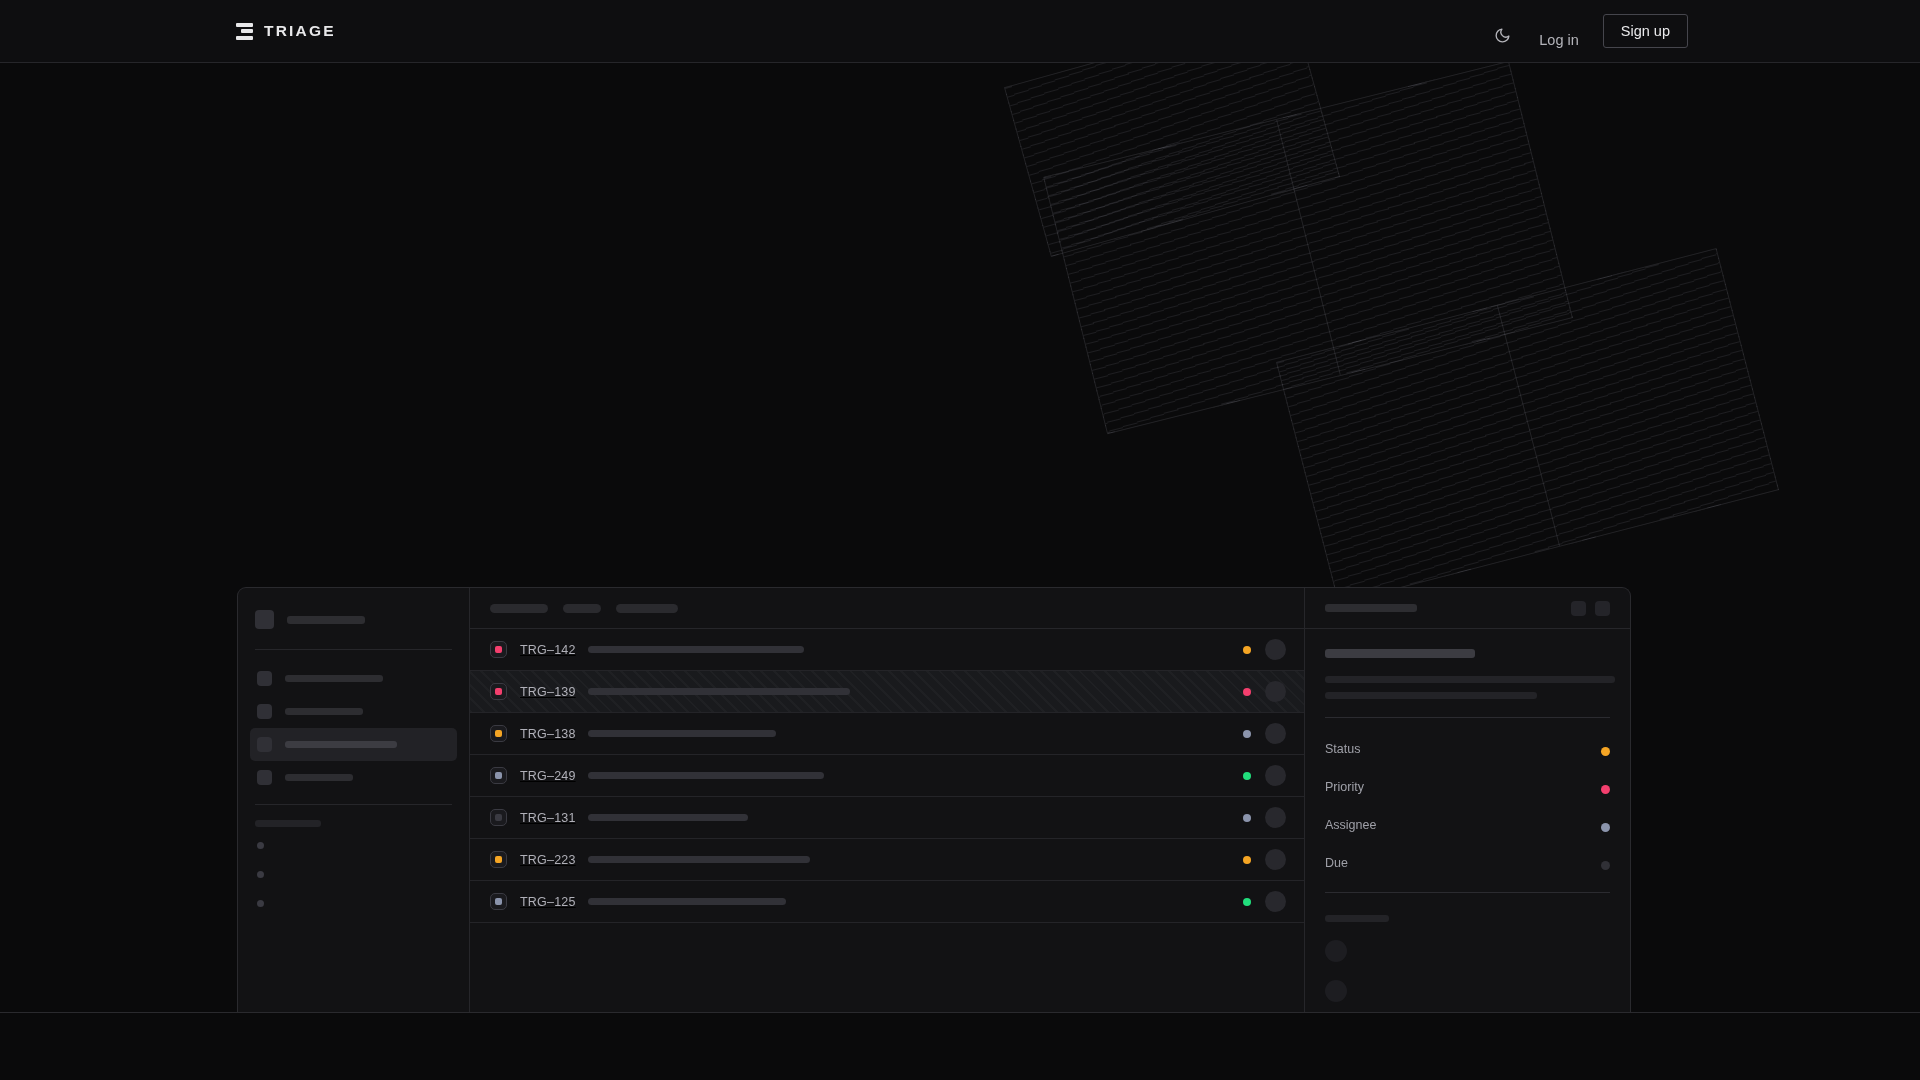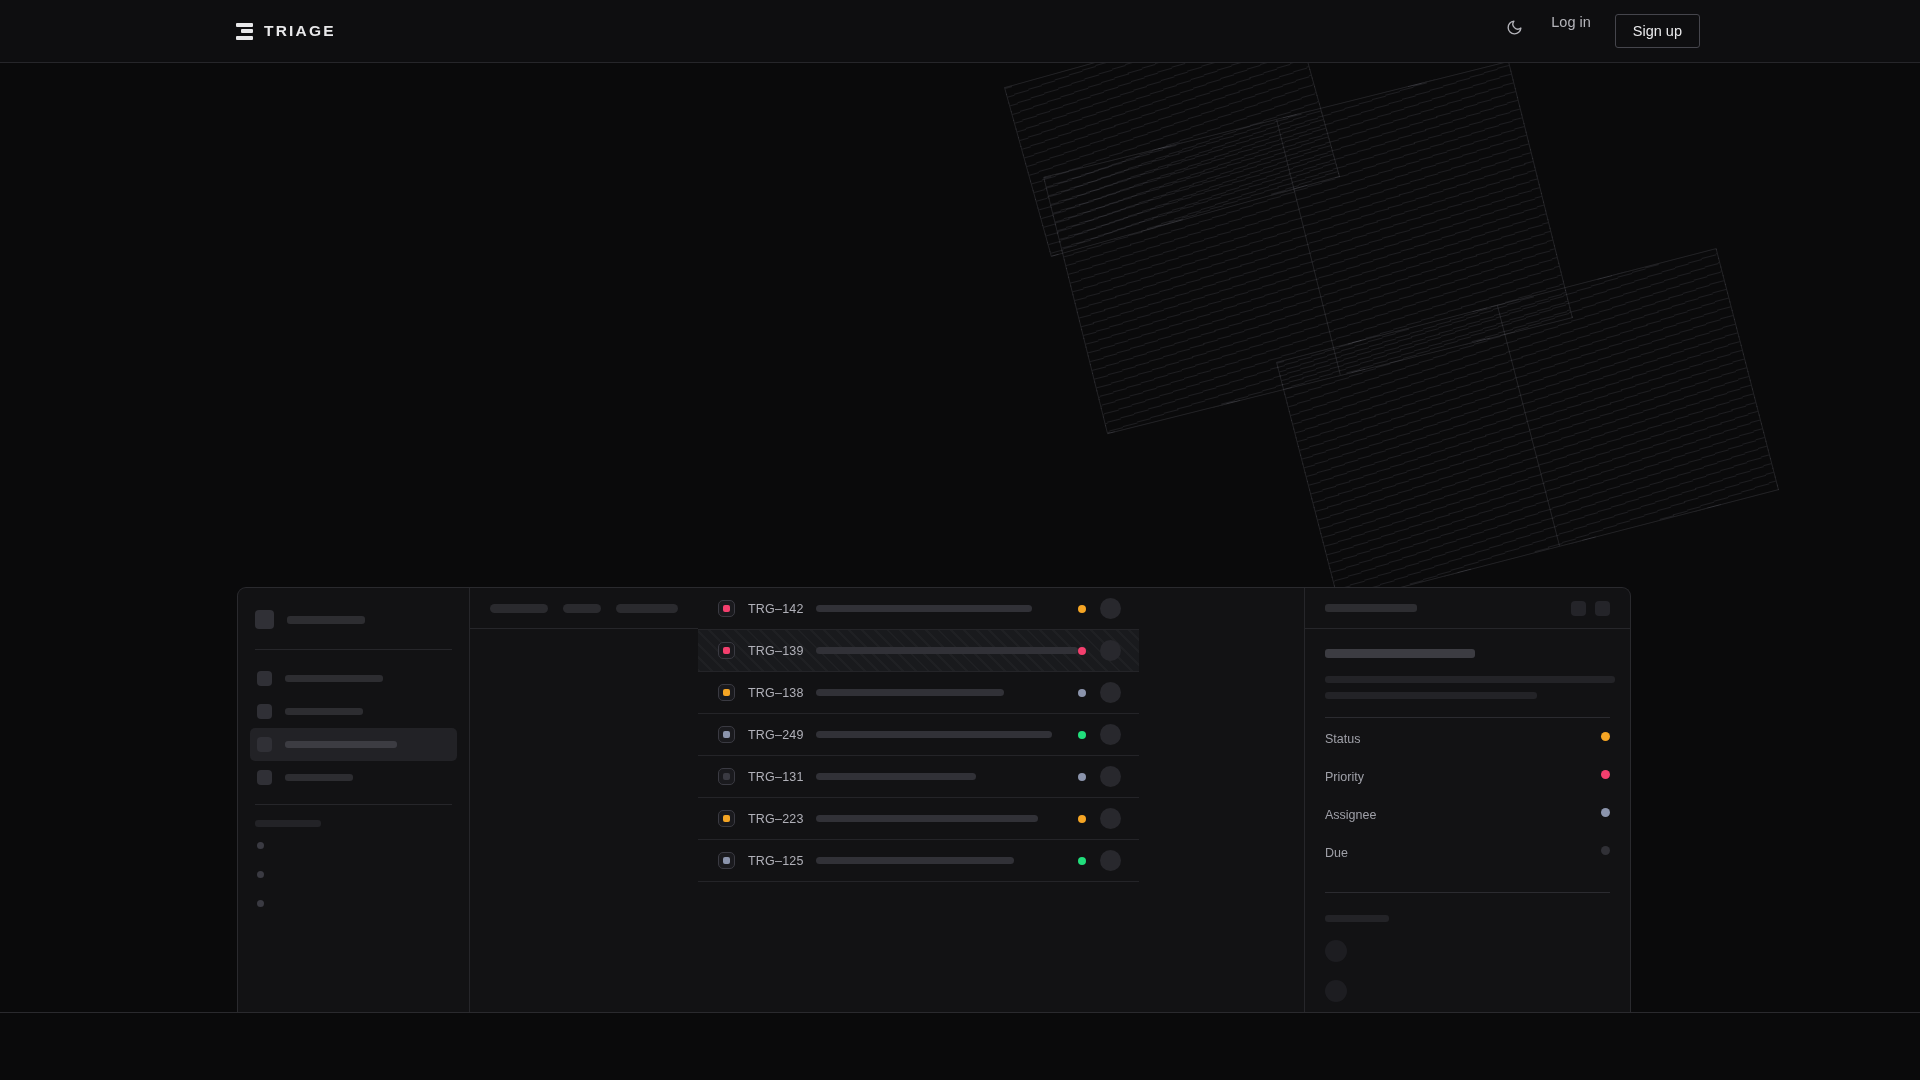--- a/index.html
+++ b/index.html
@@ -27,22 +27,22 @@
   .logo-mark { width:17px; height:17px; display:flex; flex-direction:column; justify-content:space-between; }
   .logo-mark i { display:block; height:4px; background:#e8e8ea; border-radius:1px; }
   .logo-mark i:nth-child(1){ width:17px; }
   .logo-mark i:nth-child(2){ width:12px; margin-left:5px; }
   .logo-mark i:nth-child(3){ width:17px; }
   .logo-text {
     color:#e8e8ea; font-size:15.5px; font-weight:700;
     letter-spacing:2.2px;
   }
   .nav-right {
-    position:absolute; right:220px; top:50%; transform:translateY(-50%);
-    display:flex; align-items:flex-start; gap:24px;
+    position:absolute; right:232px; top:50%; transform:translateY(-50%);
+    display:flex; align-items:flex-end; gap:24px;
   }
   .theme-toggle {
     width:26px; height:26px; display:flex; align-items:center; justify-content:center;
     cursor:pointer; background:none; border:none;
   }
   .theme-toggle svg { display:block; }
   .login-link {
     color:#b4b4ba; font-size:14.5px; text-decoration:none; cursor:pointer;
     background:none; border:none; font-family:inherit;
   }
@@ -115,21 +115,21 @@
     padding:9px 7px; border-radius:5px; cursor:pointer;
   }
   .sb-item.active { background:#222226; }
   .sb-dot-sq { width:15px; height:15px; border-radius:4px; background:#303036; flex:none; }
   .sb-section-label { margin:15px 17px 4px 17px; }
   .sb-sub { padding:0 12px; }
   .sb-sub-item { display:flex; align-items:center; padding:11px 7px; cursor:pointer; }
   .sb-sub-dot { width:7px; height:7px; border-radius:50%; background:#3a3a42; }
 
   
-  .app-list { flex:1; display:flex; min-width:0; }
+  .app-list { flex:1; display:flex; flex-direction:column; min-width:0;text-decoration:underline; }
   .list-toolbar {
     height:41px; flex:none; border-bottom:1px solid #26262a;
     display:flex; align-items:center; gap:15px; padding:0 20px;
   }
   .chip { height:9px; border-radius:5px; background:#2a2a2e; }
   .row {
     height:42px; flex:none; border-bottom:1px solid #242428;
     display:flex; align-items:center; padding:0 18px 0 20px;
     cursor:pointer; position:relative;
   }
@@ -159,21 +159,21 @@
   .app-detail { width:326px; flex:none; border-left:1px solid #26262a; display:flex; flex-direction:column; }
   .detail-head {
     height:41px; flex:none; border-bottom:1px solid #26262a;
     display:flex; align-items:center; padding:0 20px;
   }
   .detail-head-actions { margin-left:auto; display:flex; gap:9px; }
   .icon-sq { width:15px; height:15px; border-radius:4px; background:#242429; cursor:pointer; }
   .detail-body { padding:20px 20px 0 20px; }
   .detail-divider { height:1px; background:#2b2b30; margin:18px 0 0 0; }
   .meta-row {
-    display:flex; align-items:flex-start; justify-content:space-between;
+    display:flex; align-items:flex-end; justify-content:space-between;
     padding:14px 0 0 0; min-height:38px;
   }
   .meta-label { color:#9fa0a8; font-size:12.5px; }
   .meta-dot { width:9px; height:9px; border-radius:50%; }
   .activity { padding-top:22px; }
   .activity-avatar { width:22px; height:22px; border-radius:50%; background:#1d1d21; margin-top:18px; }
 
   .bottom-rule { position:absolute; left:0; top:1012px; width:1920px; height:1px; background:#2a2a2e; }
 </style>
 </head>

